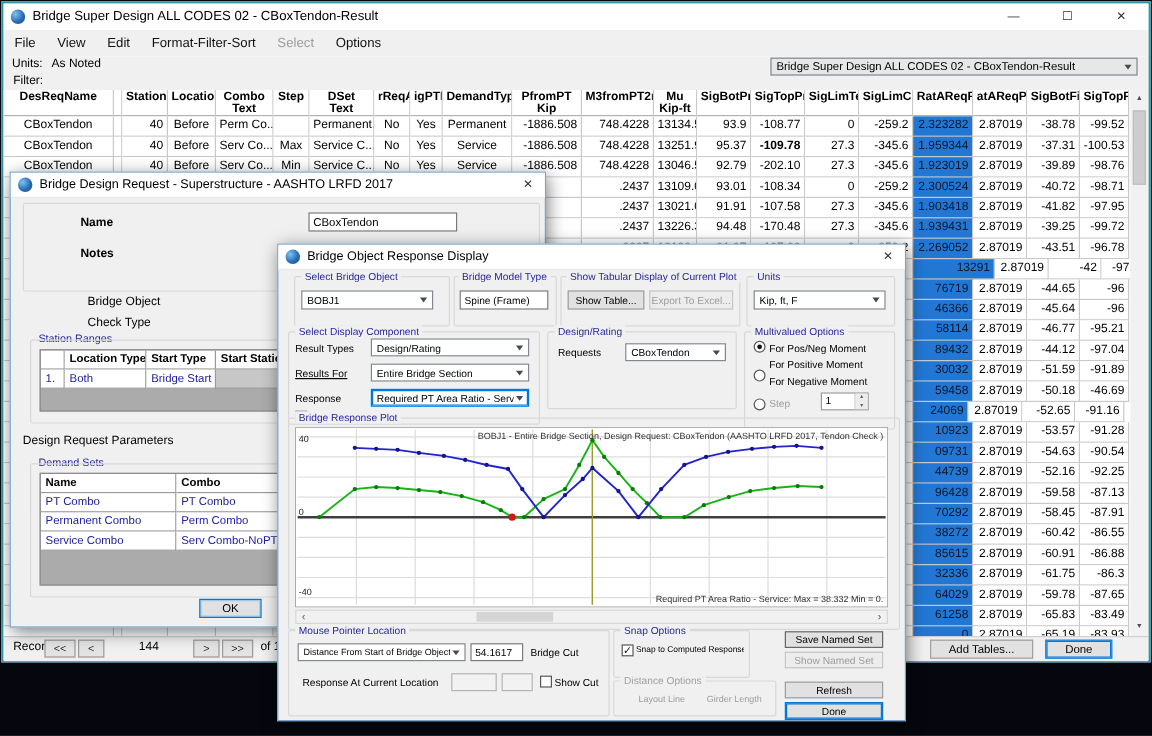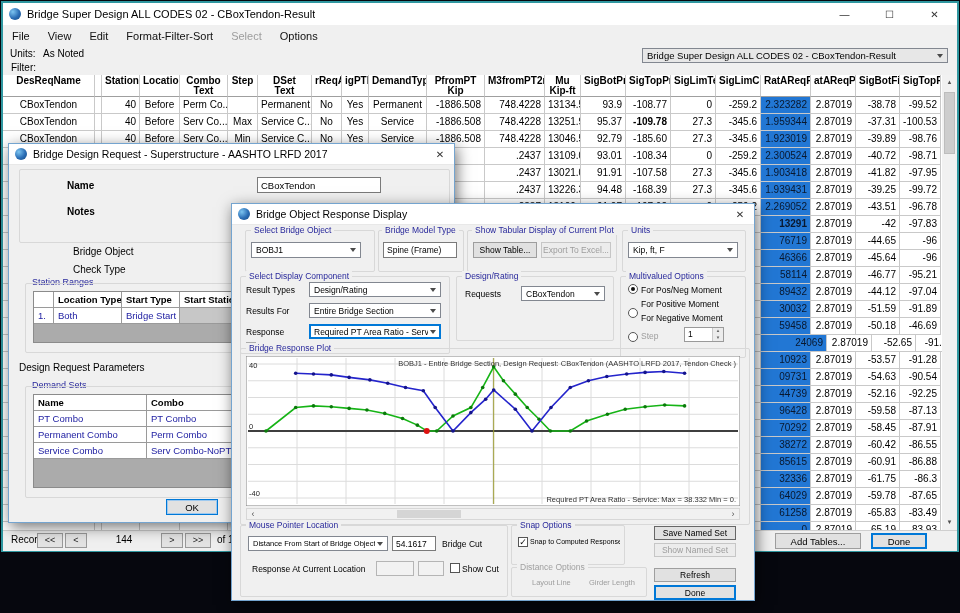--- a/index.html
+++ b/index.html
@@ -243,21 +243,21 @@
           <div class="mt-cell al-c" style="width: 48px;">Serv Co...</div>
           <div class="mt-cell al-c" style="width: 30px;">Min</div>
           <div class="mt-cell al-c" style="width: 54px;">Service C...</div>
           <div class="mt-cell al-c" style="width: 30px;">No</div>
           <div class="mt-cell al-c" style="width: 27px;">Yes</div>
           <div class="mt-cell al-c" style="width: 58px;">Service</div>
           <div class="mt-cell al-r" style="width: 58px;">-1886.508</div>
           <div class="mt-cell al-r" style="width: 60px;">748.4228</div>
           <div class="mt-cell al-r" style="width: 36px;">13046.5...</div>
           <div class="mt-cell al-r" style="width: 45px;">92.79</div>
-          <div class="mt-cell al-r" style="width: 45px;">-185.60</div>
+          <div class="mt-cell al-r" style="width: 45px;">-202.10</div>
           <div class="mt-cell al-r" style="width: 45px;">27.3</div>
           <div class="mt-cell al-r" style="width: 45px;">-345.6</div>
           <div class="mt-cell al-r hl" style="width: 50px;">1.923019</div>
           <div class="mt-cell al-r" style="width: 45px;">2.87019</div>
           <div class="mt-cell al-r" style="width: 44px;">-39.89</div>
           <div class="mt-cell al-r" style="width: 41px;">-98.76</div>
         </div>
         <div class="mt-row">
           <div class="mt-cell al-c" style="width: 92px;"></div>
           <div class="mt-cell al-c" style="width: 6px;"></div>
@@ -312,21 +312,21 @@
           <div class="mt-cell al-c" style="width: 48px;"></div>
           <div class="mt-cell al-c" style="width: 30px;"></div>
           <div class="mt-cell al-c" style="width: 54px;"></div>
           <div class="mt-cell al-c" style="width: 30px;"></div>
           <div class="mt-cell al-c" style="width: 27px;"></div>
           <div class="mt-cell al-c" style="width: 58px;"></div>
           <div class="mt-cell al-r" style="width: 58px;"></div>
           <div class="mt-cell al-r" style="width: 60px;">.2437</div>
           <div class="mt-cell al-r" style="width: 36px;">13226.3...</div>
           <div class="mt-cell al-r" style="width: 45px;">94.48</div>
-          <div class="mt-cell al-r" style="width: 45px;">-168.39</div>
+          <div class="mt-cell al-r" style="width: 45px;">-170.48</div>
           <div class="mt-cell al-r" style="width: 45px;">27.3</div>
           <div class="mt-cell al-r" style="width: 45px;">-345.6</div>
           <div class="mt-cell al-r hl" style="width: 50px;">1.939431</div>
           <div class="mt-cell al-r" style="width: 45px;">2.87019</div>
           <div class="mt-cell al-r" style="width: 44px;">-39.25</div>
           <div class="mt-cell al-r" style="width: 41px;">-99.72</div>
         </div>
         <div class="mt-row">
           <div class="mt-cell al-c" style="width: 92px;"></div>
           <div class="mt-cell al-c" style="width: 6px;"></div>
@@ -361,21 +361,21 @@
           <div class="mt-cell al-c" style="width: 30px;"></div>
           <div class="mt-cell al-c" style="width: 27px;"></div>
           <div class="mt-cell al-c" style="width: 58px;"></div>
           <div class="mt-cell al-r" style="width: 58px;"></div>
           <div class="mt-cell al-r" style="width: 60px;"></div>
           <div class="mt-cell al-r" style="width: 36px;"></div>
           <div class="mt-cell al-r" style="width: 45px;"></div>
           <div class="mt-cell al-r" style="width: 45px;"></div>
           <div class="mt-cell al-r" style="width: 45px;"></div>
           <div class="mt-cell al-r" style="width: 45px;"></div>
-          <div class="mt-cell al-r hl" style="width: 50px; font-weight: bold;">13291</div>
+          <div class="mt-cell al-r hl" style="width: 68px;">13291</div>
           <div class="mt-cell al-r" style="width: 45px;">2.87019</div>
           <div class="mt-cell al-r" style="width: 44px;">-42</div>
           <div class="mt-cell al-r" style="width: 41px;">-97.83</div>
         </div>
         <div class="mt-row">
           <div class="mt-cell al-c" style="width: 92px;"></div>
           <div class="mt-cell al-c" style="width: 6px;"></div>
           <div class="mt-cell al-r" style="width: 38px;"></div>
           <div class="mt-cell al-c" style="width: 40px;"></div>
           <div class="mt-cell al-c" style="width: 48px;"></div>
@@ -522,21 +522,21 @@
           <div class="mt-cell al-c" style="width: 30px;"></div>
           <div class="mt-cell al-c" style="width: 27px;"></div>
           <div class="mt-cell al-c" style="width: 58px;"></div>
           <div class="mt-cell al-r" style="width: 58px;"></div>
           <div class="mt-cell al-r" style="width: 60px;"></div>
           <div class="mt-cell al-r" style="width: 36px;"></div>
           <div class="mt-cell al-r" style="width: 45px;"></div>
           <div class="mt-cell al-r" style="width: 45px;"></div>
           <div class="mt-cell al-r" style="width: 45px;"></div>
           <div class="mt-cell al-r" style="width: 45px;"></div>
-          <div class="mt-cell al-r hl" style="width: 66px;">24069</div>
+          <div class="mt-cell al-r hl" style="width: 46px;">24069</div>
           <div class="mt-cell al-r" style="width: 45px;">2.87019</div>
           <div class="mt-cell al-r" style="width: 44px;">-52.65</div>
           <div class="mt-cell al-r" style="width: 41px;">-91.16</div>
         </div>
         <div class="mt-row">
           <div class="mt-cell al-c" style="width: 92px;"></div>
           <div class="mt-cell al-c" style="width: 6px;"></div>
           <div class="mt-cell al-r" style="width: 38px;"></div>
           <div class="mt-cell al-c" style="width: 40px;"></div>
           <div class="mt-cell al-c" style="width: 48px;"></div>
@@ -893,21 +893,21 @@
         <span class="ca"></span>
       </div>
 
     <div class="abs gb" style="left:8px;top:72px;width:208px;height:76px;"></div>
     <span class="abs gl" style="left:14px;top:67px;">Select Display Component</span>
     <span class="abs lbl" style="left:14px;top:81px;">Result Types</span>
     <div class="abs combo" style="left:77px;top:78px;width:132px;height:15px;">
         <span class="cv">Design/Rating</span>
         <span class="ca"></span>
       </div>
-    <span class="abs lbl" style="left:14px;top:102px;">Results For</span>
+    <span class="abs lbl" style="left:14px;top:102px;text-decoration:underline;">Results For</span>
     <div class="abs combo" style="left:77px;top:99px;width:132px;height:15px;">
         <span class="cv">Entire Bridge Section</span>
         <span class="ca"></span>
       </div>
     <span class="abs lbl" style="left:14px;top:123px;">Response</span>
     <div class="abs combo focus" style="left:77px;top:120px;width:132px;height:15px;">
         <span class="cv">Required PT Area Ratio - Service</span>
         <span class="ca"></span>
       </div>
     <div class="abs chkbox dis" style="left:14px;top:138px;"></div>

